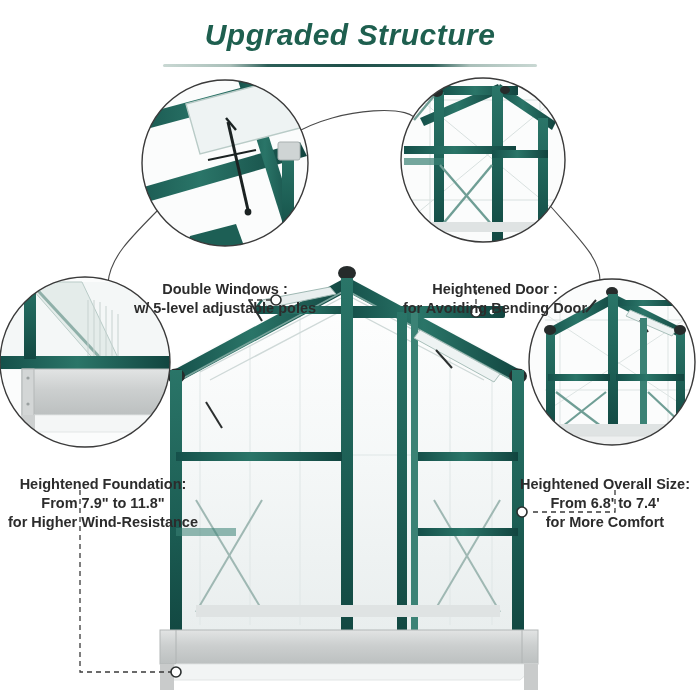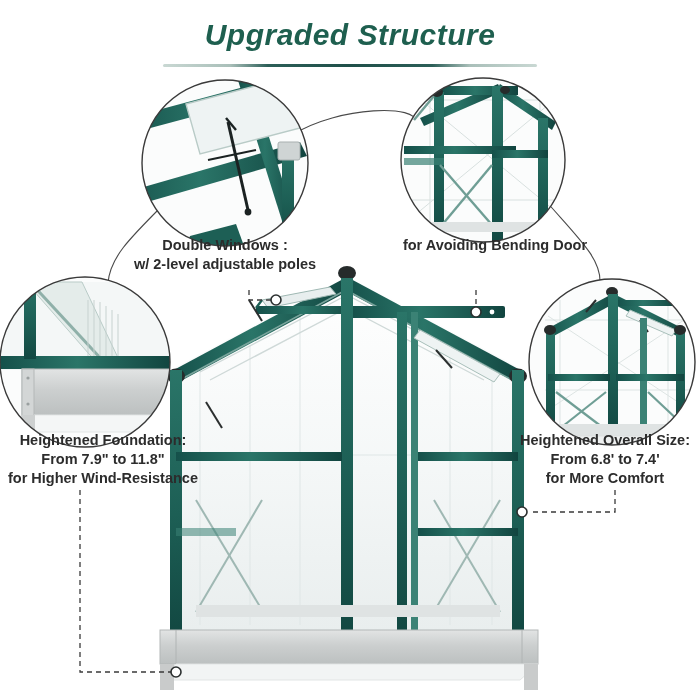--- a/index.html
+++ b/index.html
@@ -29,20 +29,21 @@
 
   
   .caption{
     position:absolute;
     color:#2c2c2c;
     font-size:14.5px;
     font-weight:bold;
     line-height:19px;
     text-align:center;
     white-space:nowrap;
+    margin-top:44px;
   }
   .cap-tl{left:80px;top:236px;width:290px;}
   .cap-tr{left:330px;top:236px;width:330px;}
   .cap-bl{left:-42px;top:431px;width:290px;}
   .cap-br{left:460px;top:431px;width:290px;}
   .caption .l{display:block;}
 
   
   svg.scene{position:absolute;left:0;top:0;width:700px;height:700px;}
 </style>
@@ -338,24 +339,25 @@
     <g>
       <circle cx="276" cy="300" r="5" fill="#ffffff" stroke="#2b2f2f" stroke-width="1.6"></circle>
       <circle cx="476" cy="312" r="5" fill="#ffffff" stroke="#2b2f2f" stroke-width="1.6"></circle>
       <circle cx="176" cy="672" r="5" fill="#ffffff" stroke="#2b2f2f" stroke-width="1.6"></circle>
       <circle cx="522" cy="512" r="5" fill="#ffffff" stroke="#2b2f2f" stroke-width="1.6"></circle>
     </g>
   </svg>
 
   <div class="caption cap-tl">
     <span class="l">Double Windows :</span>
-    <span class="l">w/ 2-level adjustable poles</span>
+    <span class="l">w/ 5-level adjustable poles</span>
   </div>
 
   <div class="caption cap-tr">
+    <span class="l">Heightened Door :</span>
     <span class="l">for Avoiding Bending Door</span>
   </div>
 
   <div class="caption cap-bl">
     <span class="l">Heightened Foundation:</span>
     <span class="l">From 7.9" to 11.8"</span>
     <span class="l">for Higher Wind-Resistance</span>
   </div>
 
   <div class="caption cap-br">

